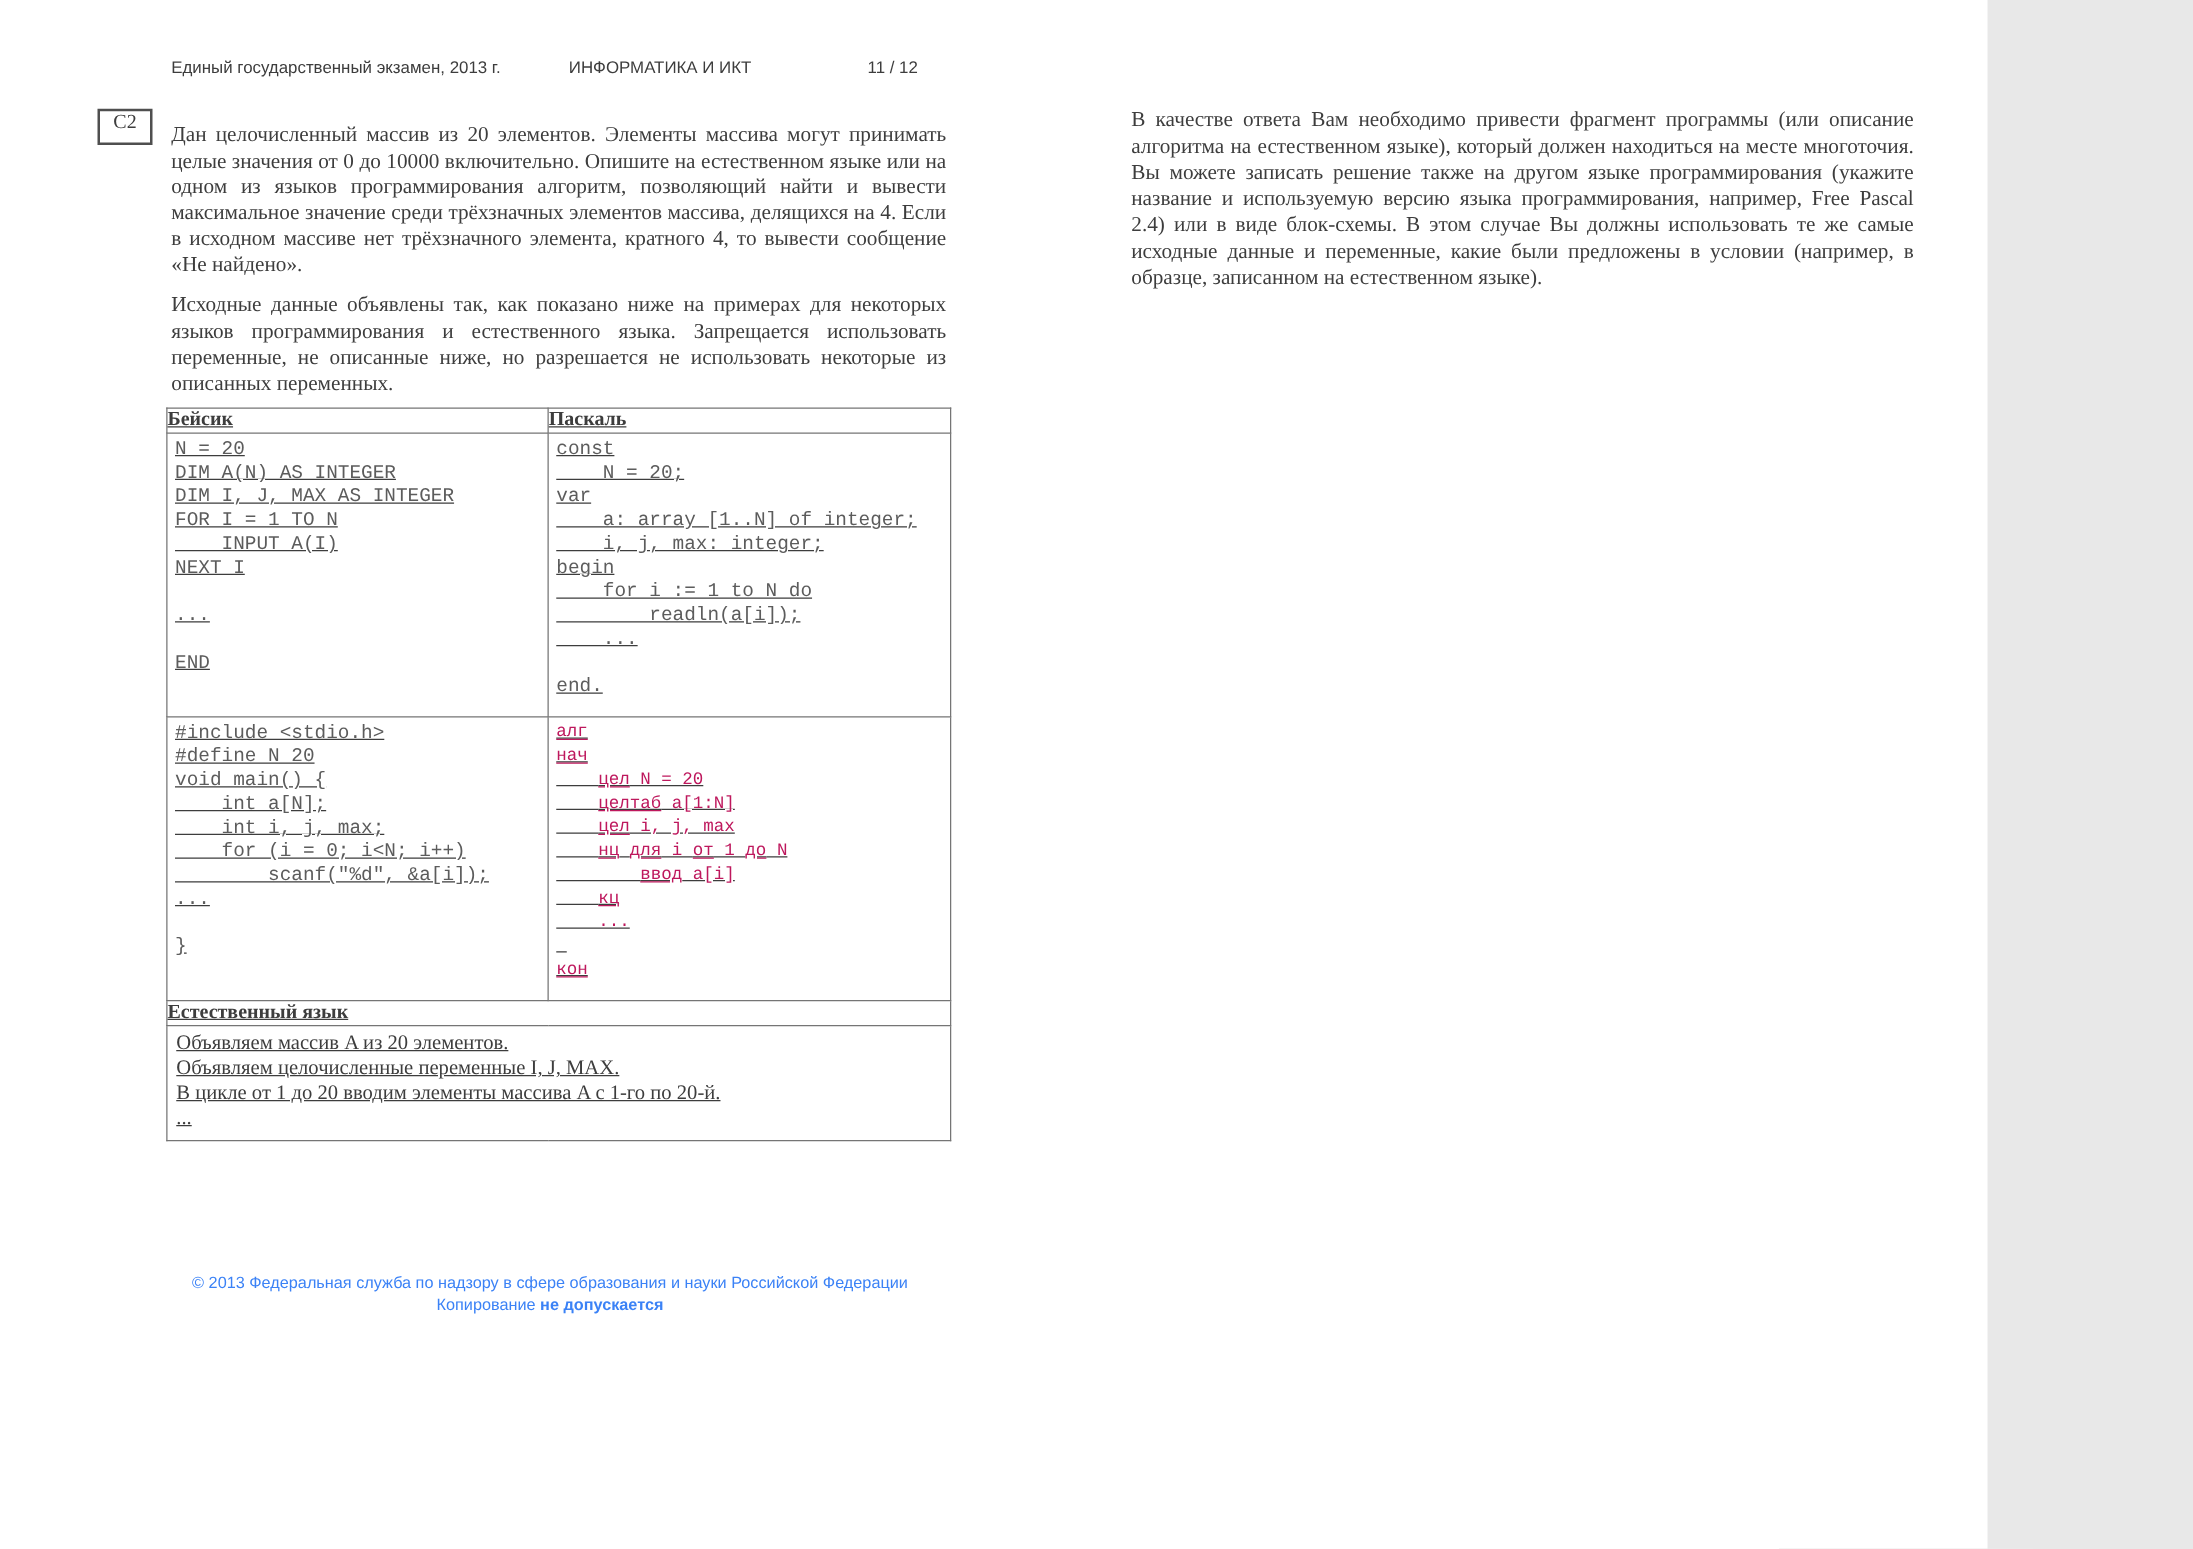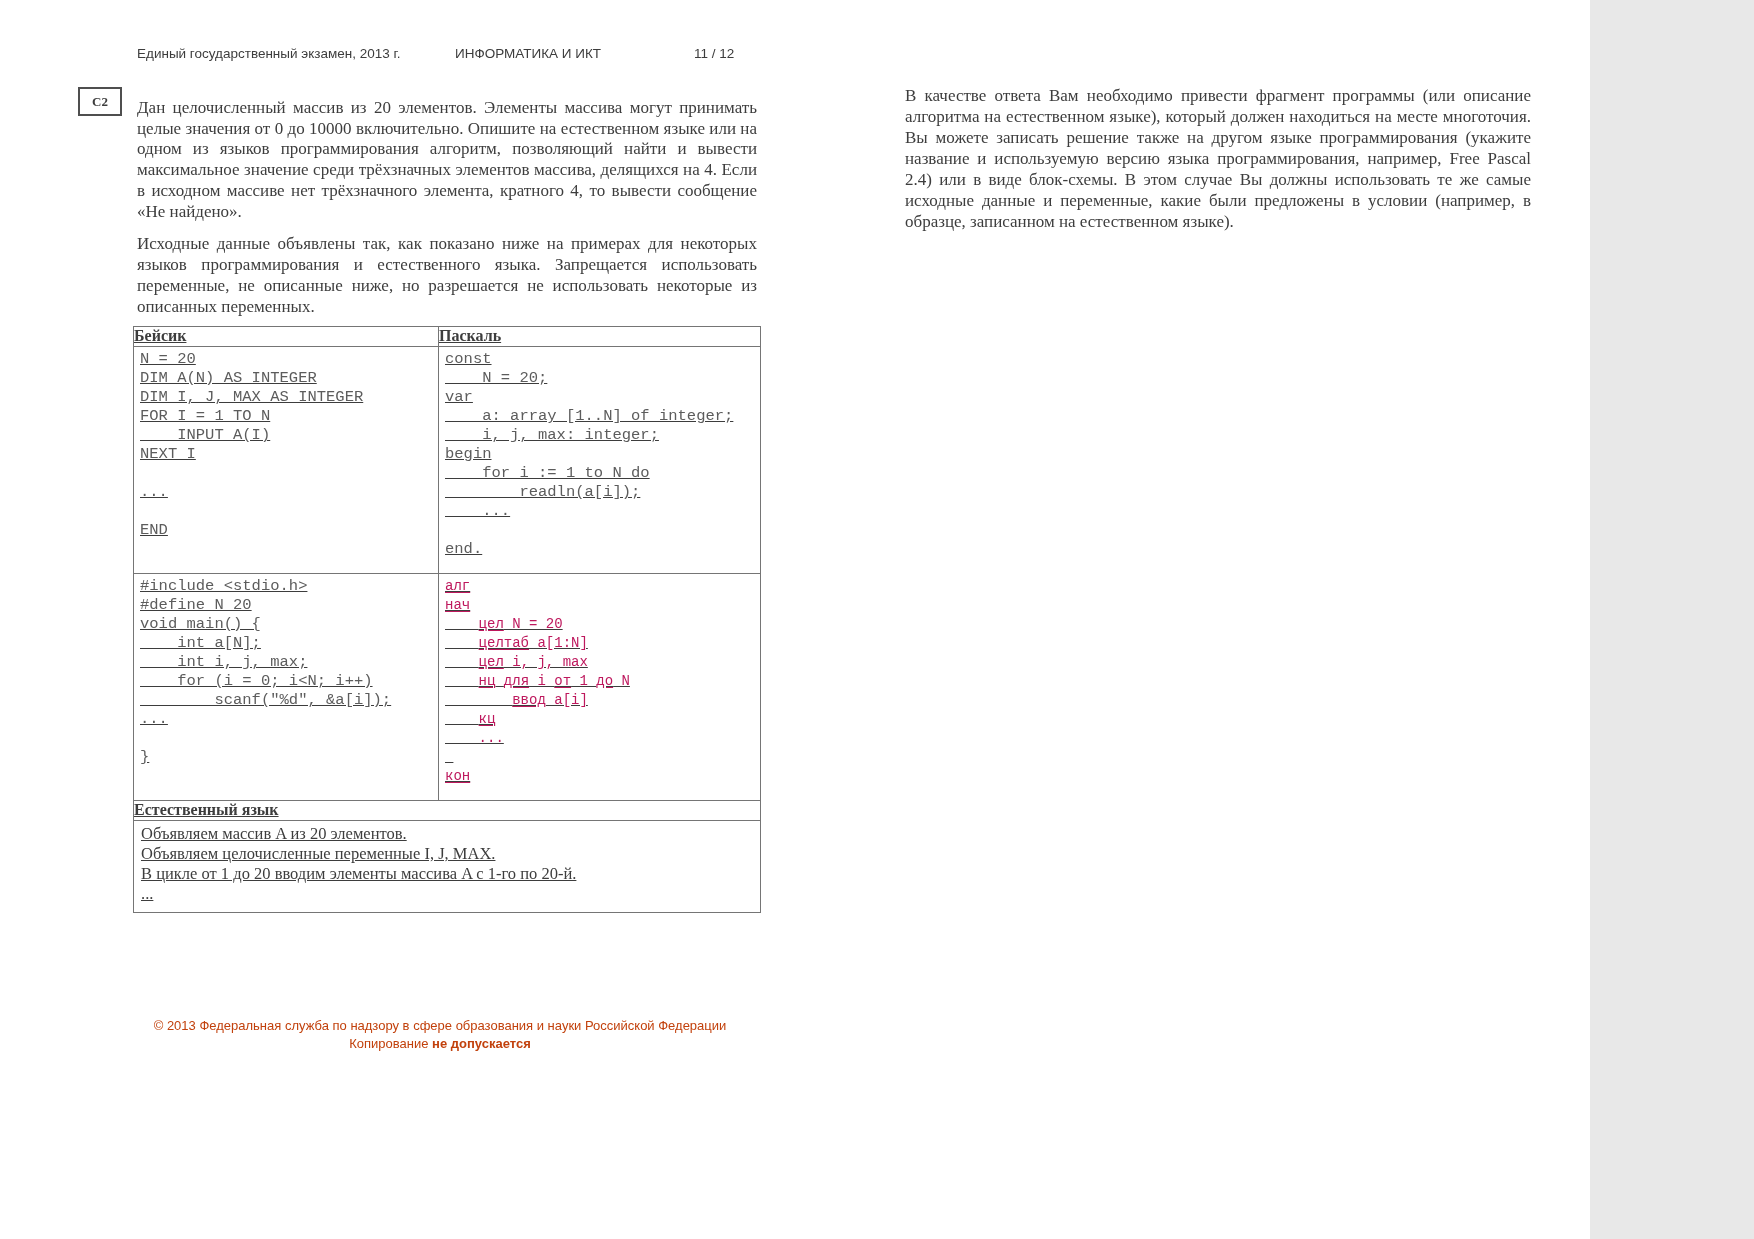--- a/index.html
+++ b/index.html
@@ -12,22 +12,22 @@
     overflow:hidden;
   }
   
   .hdr{position:absolute;top:46px;font-family:"Liberation Sans", sans-serif;font-size:13.5px;color:#3d3d3d;white-space:nowrap;}
   .hdr-exam{left:137px;}
   .hdr-subject{left:455px;}
   .hdr-page{left:694px;}
   
   .task-box{
     position:absolute;left:78px;top:87px;width:40px;height:25px;
-    border:2px solid #4f4f4f;display:flex;align-items:center;justify-content:center;
-    font-weight:bold;font-size:13px;
+    border:2px solid #4f4f4f;display:flex;justify-content:center;
+    font-weight:normal;font-size:16px;
   }
   
   .left-col{position:absolute;left:133px;top:86px;width:627px;}
   .left-col p{
     width:620px;margin:12px 0 11px 4px;
     font-size:17px;line-height:1.22;text-align:justify;
   }
   .left-col p.last-para{margin-bottom:9px;}
   
   table.code-table{
@@ -59,21 +59,21 @@
   }
   
   .right-col{position:absolute;left:905px;top:86px;width:626px;}
   .right-col p{
     margin:0;font-size:17px;line-height:1.235;text-align:justify;
   }
   
   .footer{
     position:absolute;left:128px;top:1018px;width:624px;
     text-align:center;font-family:"Liberation Sans", sans-serif;
-    font-size:13px;color:#c2410c;
+    font-size:13px;color:#3b82f6;
   }
   .footer .line2{margin-top:3px;}
   .footer b{font-weight:bold;}
 </style>
 </head>
 <body>
 
 <div class="page">
 
   <div class="hdr hdr-exam">Единый государственный экзамен, 2013 г.</div>

